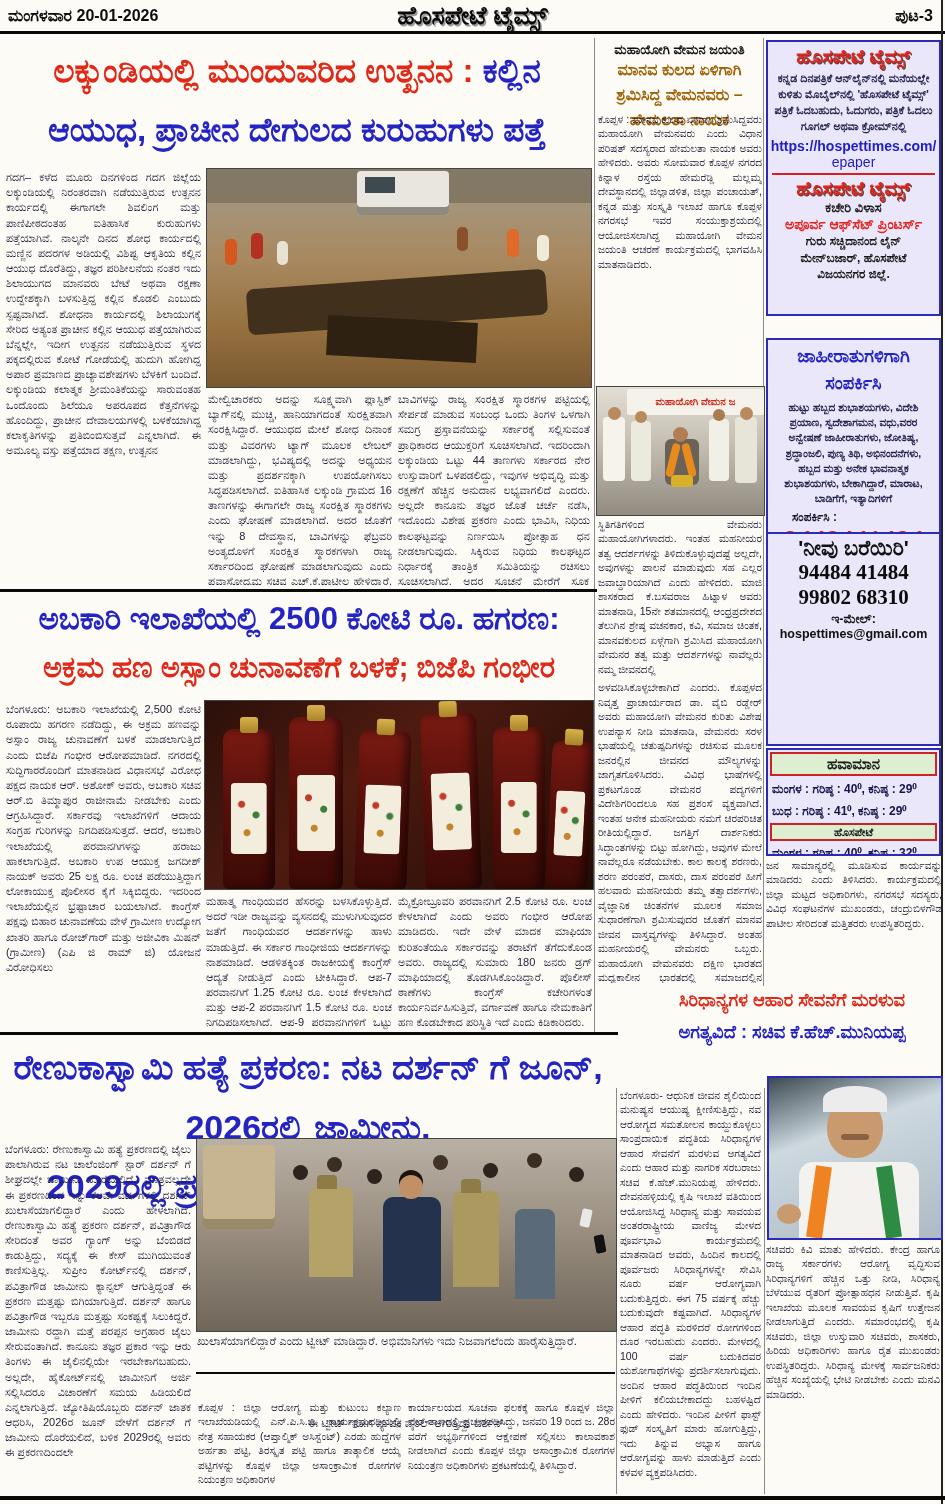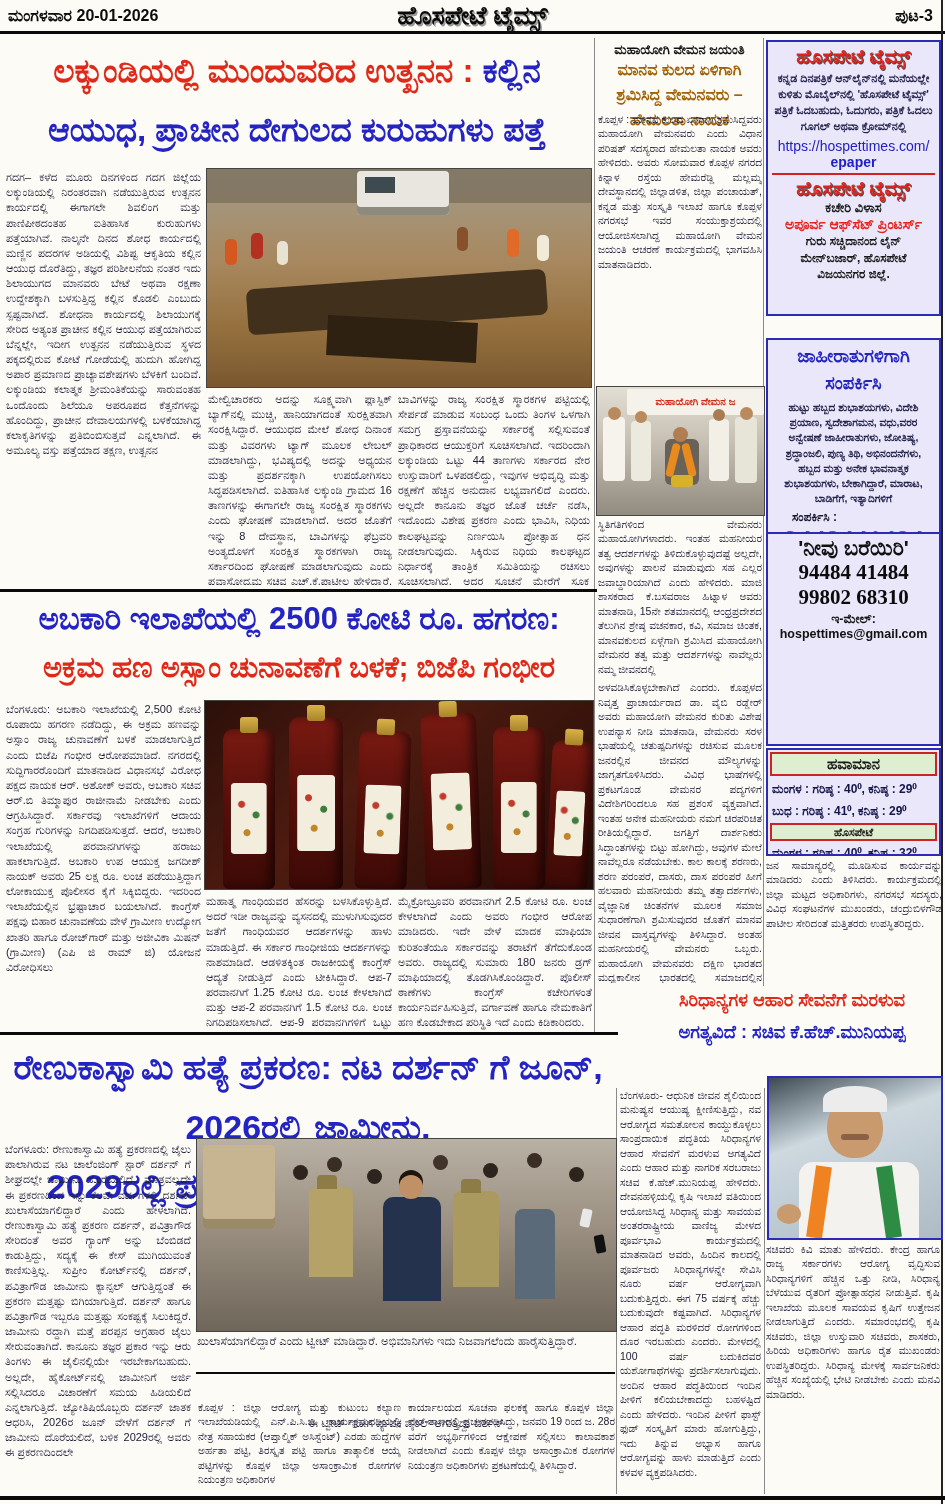--- a/index.html
+++ b/index.html
@@ -192,22 +192,22 @@
     <div class="ph-shape" style="left:30px;top:84px;width:120px;height:76px;background:#f4f2ee;border-radius:14px 14px 0 0;"></div>
     <div class="ph-shape" style="left:42px;top:88px;width:16px;height:72px;background:#ef8322;transform:rotate(8deg);"></div>
     <div class="ph-shape" style="left:112px;top:88px;width:16px;height:72px;background:#2e8b44;transform:rotate(-8deg);"></div>
     <div class="ph-shape" style="left:8px;top:126px;width:24px;height:20px;border-radius:50%;background:#c89a6e;"></div>
   </div>
   <div class="col" style="left:766px;top:1242px;width:174px;height:252px;font-size:10.5px;">ಸಚಿವರು ಕಿವಿ ಮಾತು ಹೇಳಿದರು. ಕೇಂದ್ರ ಹಾಗೂ ರಾಜ್ಯ ಸರ್ಕಾರಗಳು ಆರೋಗ್ಯ ವೃದ್ಧಿಸುವ ಸಿರಿಧಾನ್ಯಗಳಿಗೆ ಹೆಚ್ಚಿನ ಒತ್ತು ನೀಡಿ, ಸಿರಿಧಾನ್ಯ ಬೆಳೆಯುವ ರೈತರಿಗೆ ಪ್ರೋತ್ಸಾಹಧನ ನೀಡುತ್ತಿವೆ. ಕೃಷಿ ಇಲಾಖೆಯ ಮೂಲಕ ಸಾವಯವ ಕೃಷಿಗೆ ಉತ್ತೇಜನ ನೀಡಲಾಗುತ್ತಿದೆ ಎಂದರು. ಸಮಾರಂಭದಲ್ಲಿ ಕೃಷಿ ಸಚಿವರು, ಜಿಲ್ಲಾ ಉಸ್ತುವಾರಿ ಸಚಿವರು, ಶಾಸಕರು, ಹಿರಿಯ ಅಧಿಕಾರಿಗಳು ಹಾಗೂ ರೈತ ಮುಖಂಡರು ಉಪಸ್ಥಿತರಿದ್ದರು. ಸಿರಿಧಾನ್ಯ ಮೇಳಕ್ಕೆ ಸಾರ್ವಜನಿಕರು ಹೆಚ್ಚಿನ ಸಂಖ್ಯೆಯಲ್ಲಿ ಭೇಟಿ ನೀಡಬೇಕು ಎಂದು ಮನವಿ ಮಾಡಿದರು.</div>
 
   <div class="railbox" style="top:40px;height:276px;">
     <div class="logo-red">ಹೊಸಪೇಟೆ ಟೈಮ್ಸ್</div>
     <div class="railbody">ಕನ್ನಡ ದಿನಪತ್ರಿಕೆ ಆನ್‌ಲೈನ್‌ನಲ್ಲಿ ಮನೆಯಲ್ಲೇ ಕುಳಿತು ಮೊಬೈಲ್‌ನಲ್ಲಿ 'ಹೊಸಪೇಟೆ ಟೈಮ್ಸ್' ಪತ್ರಿಕೆ ಓದಬಹುದು, ಓದುಗರು, ಪತ್ರಿಕೆ ಓದಲು ಗೂಗಲ್ ಅಥವಾ ಕ್ರೋಮ್‌ನಲ್ಲಿ</div>
-    <div style="font-weight:normal;font-size:14px;color:#2020c8;">https://hospettimes.com/</div>
-    <div style="font-weight:bold;font-size:14px;color:#2020c8;">epaper</div>
+    <div style="font-weight:bold;font-size:14px;color:#2020c8;">https://hospettimes.com/</div>
+    <div style="font-weight:normal;font-size:14px;color:#2020c8;">epaper</div>
     <div class="redhr"></div>
     <div class="logo-red" style="margin-top:0;">ಹೊಸಪೇಟೆ ಟೈಮ್ಸ್</div>
     <div style="font-weight:bold;font-size:13px;color:#1a1a1a;">ಕಚೇರಿ ವಿಳಾಸ</div>
     <div style="font-weight:bold;font-size:14px;color:#e3231c;">ಅಪೂರ್ವ ಆಫ್‌ಸೆಟ್ ಪ್ರಿಂಟರ್ಸ್</div>
     <div style="font-weight:bold;font-size:12px;color:#1a1a1a;padding:0 8px;line-height:1.4;">ಗುರು ಸಚ್ಚಿದಾನಂದ ಲೈನ್ ಮೇನ್‌ಬಜಾರ್, ಹೊಸಪೇಟೆ ವಿಜಯನಗರ ಜಿಲ್ಲೆ.</div>
   </div>
 
   <div class="railbox" style="top:318px;height:212px;margin-top:20px;">
     <div style="font-weight:bold;font-size:18px;color:#2424c2;line-height:1.5;margin-top:3px;">ಜಾಹೀರಾತುಗಳಿಗಾಗಿ ಸಂಪರ್ಕಿಸಿ</div>
     <div class="railbody" style="font-size:10.5px;">ಹುಟ್ಟು ಹಬ್ಬದ ಶುಭಾಶಯಗಳು, ವಿದೇಶಿ ಪ್ರಯಾಣ, ಸ್ವದೇಶಾಗಮನ, ವಧು,ವರರ ಅನ್ವೇಷಣೆ ಜಾಹೀರಾತುಗಳು, ಜೋತಿಷ್ಯ, ಶ್ರದ್ಧಾಂಜಲಿ, ಪುಣ್ಯ ತಿಥಿ, ಅಭಿನಂದನೆಗಳು, ಹಬ್ಬದ ಮತ್ತು ಅನೇಕ ಭಾವನಾತ್ಮಕ ಶುಭಾಶಯಗಳು, ಬೇಕಾಗಿದ್ದಾರೆ, ಮಾರಾಟ, ಬಾಡಿಗೆಗೆ, ಇತ್ಯಾದಿಗಳಿಗೆ</div>

